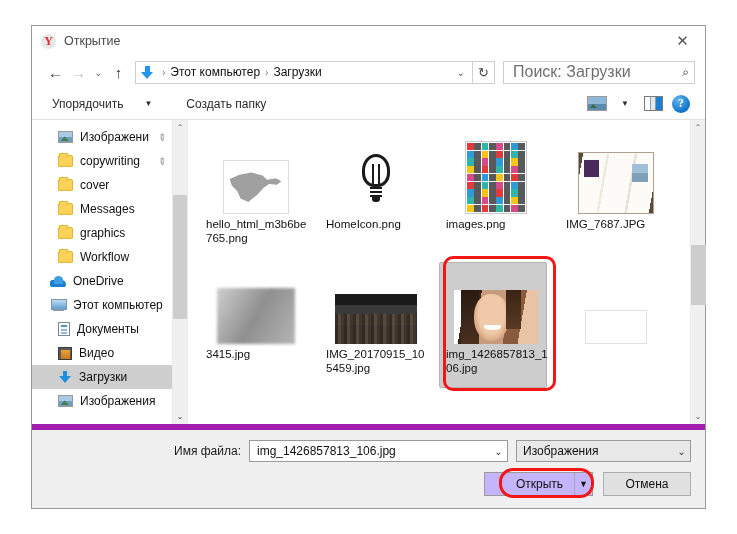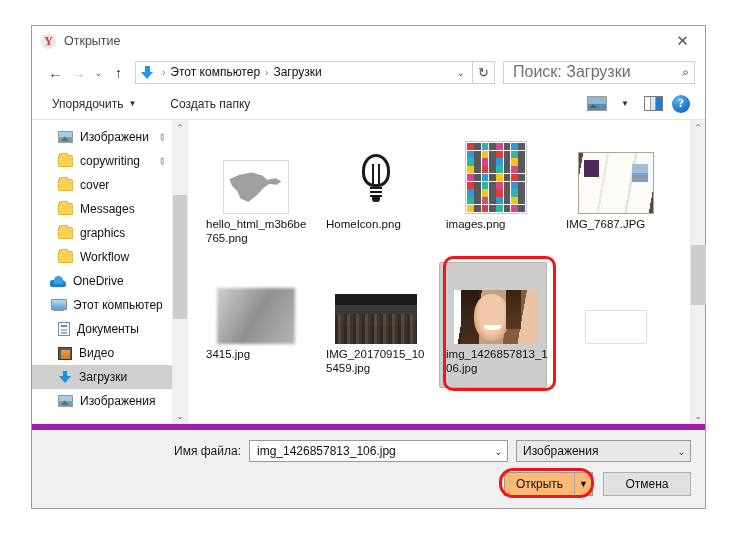--- a/index.html
+++ b/index.html
@@ -128,21 +128,21 @@
   
   .cmdbar {
     height: 32px; min-height: 32px;
     display: flex; align-items: center;
     padding: 0 10px 0 16px;
     border-bottom: 1px solid #e2e2e2;
     position: relative;
   }
   .cmd-item {
     font-size: 12px; color: #2b2b2b;
-    display: flex; align-items: center; gap: 5px;
+    display: flex; align-items: center; gap: 21px;
     margin-right: 26px;
     padding: 3px 4px;
   }
   .cmd-caret { font-size: 8px; color: #2b2b2b; }
   .cmd-right { margin-left: auto; display: flex; align-items: center; gap: 0; }
   .view-ico {
     width: 20px; height: 15px;
     border: 1px solid #9a9a9a;
     background: linear-gradient(#8fb8d8 0 55%, #5b8bb0 55% 100%);
     position: relative;
@@ -501,21 +501,22 @@
     border: 1px solid #9a9a9a;
     background: #e8e8e8;
     display: flex; align-items: center;
     padding-left: 6px;
     font-size: 12px; color: #101010;
   }
   .btnrow { display: flex; justify-content: flex-end; align-items: center; }
   .splitbtn {
     display: flex; height: 24px;
     border: 1px solid #9a9a9a;
-    background: #fdba74;
+    background: #c4b5fd;
+    padding-left: 20px;
   }
   .splitbtn .main {
     width: 70px;
     display: flex; align-items: center; justify-content: center;
     font-size: 12px; color: #101010;
     border-right: 1px solid #a8a8a8;
   }
   .splitbtn .drop {
     width: 17px;
     display: flex; align-items: center; justify-content: center;

